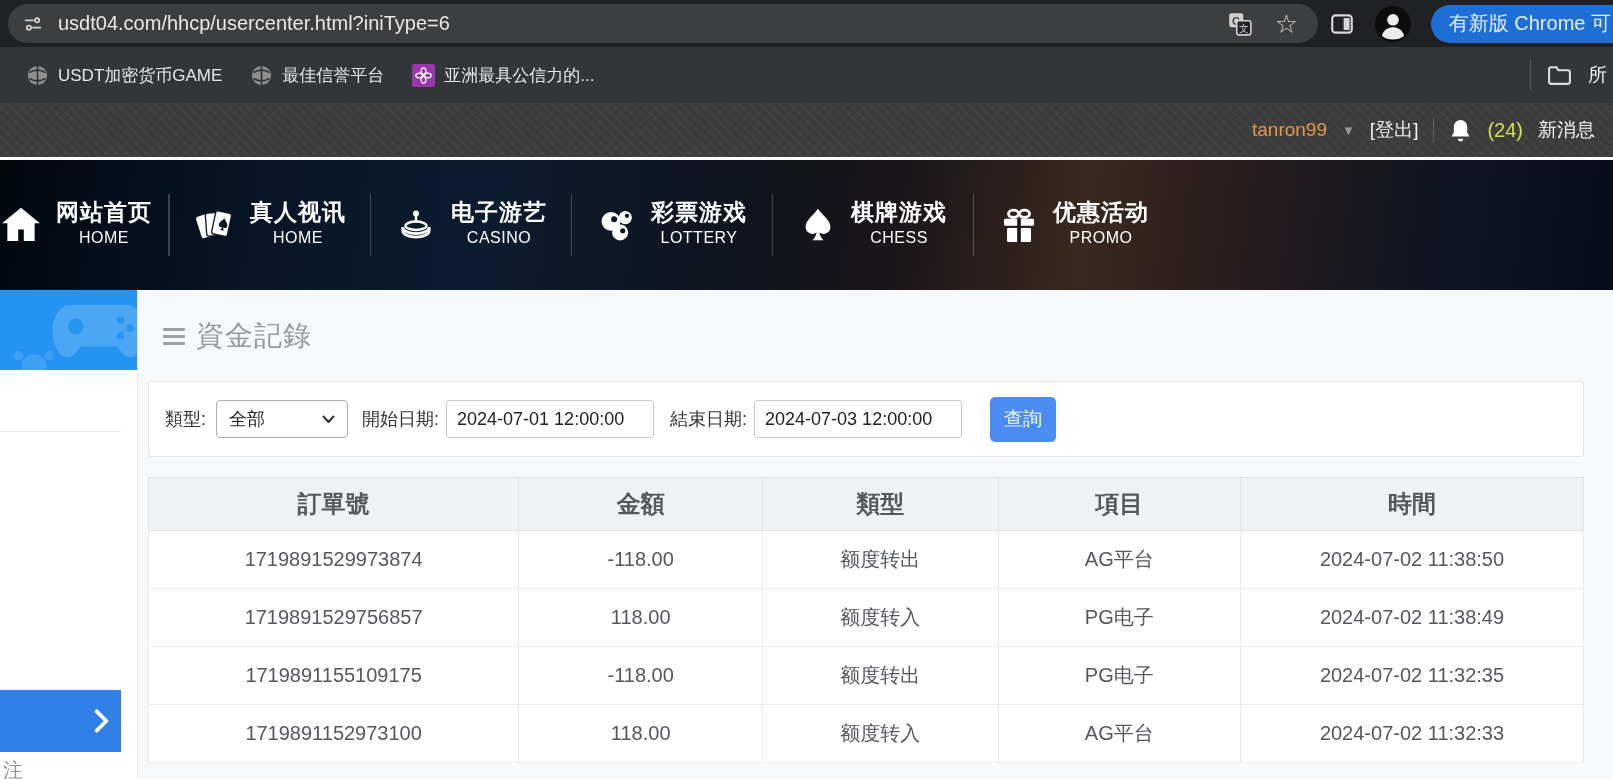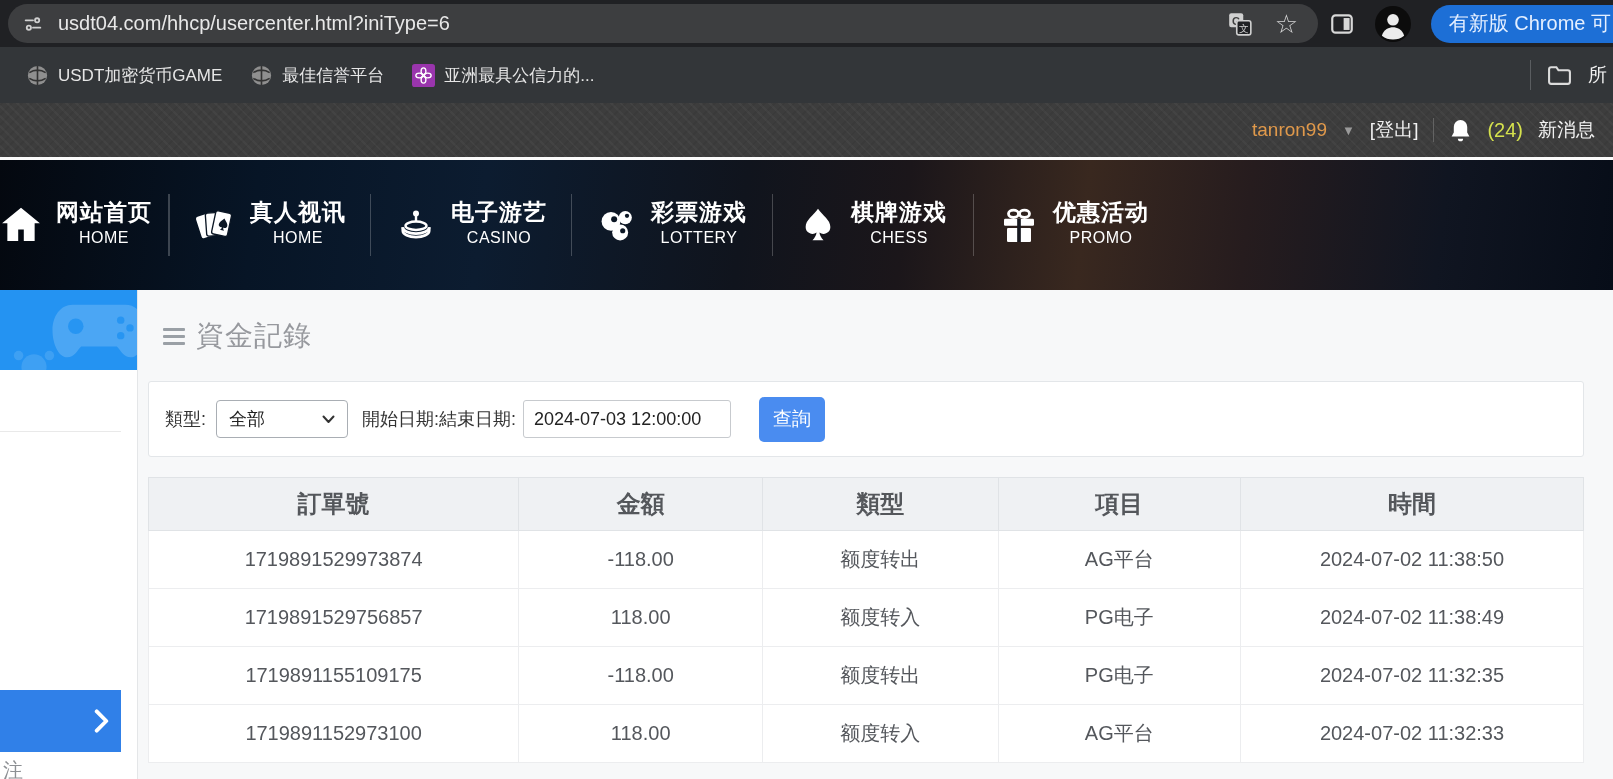--- a/index.html
+++ b/index.html
@@ -286,20 +286,21 @@
 
     <div class="filter-panel">
       <span class="f-label">類型:</span>
       <div class="f-select">
         <span>全部</span>
         <svg width="13" height="9" viewBox="0 0 13 9" fill="none" stroke="#333" stroke-width="2" stroke-linecap="round" stroke-linejoin="round">
             <polyline points="1.5,1.5 6.5,7 11.5,1.5"></polyline>
           </svg>
       </div>
       <span class="f-label">開始日期:</span>
+      <input class="f-input" value="2024-07-01 12:00:00" style="">
       <span class="f-label">結束日期:</span>
       <input class="f-input" value="2024-07-03 12:00:00" style="">
       <button class="f-btn">查詢</button>
     </div>
 
     <table class="records">
       <thead>
         <tr>
           <th class="col1">訂單號</th>
           <th class="col2">金額</th>

